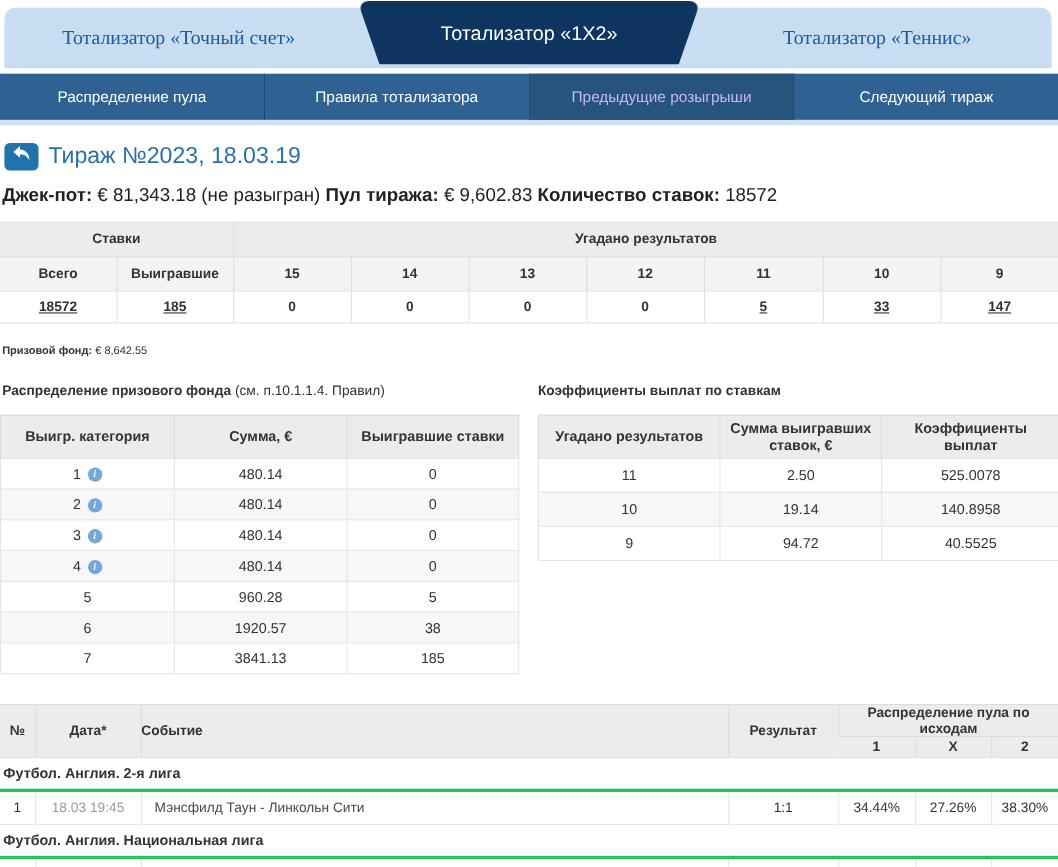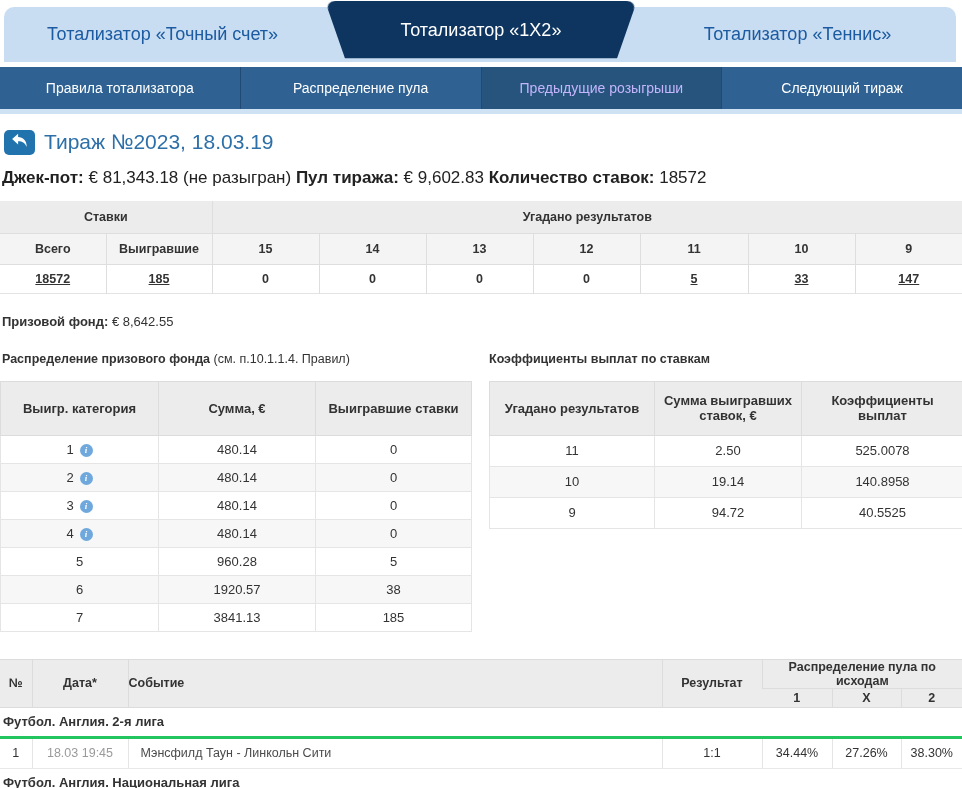--- a/index.html
+++ b/index.html
@@ -13,21 +13,21 @@
   }
   
   .tabbar { position: relative; height: 67px; }
   .tab-band {
     position: absolute; left: 4px; right: 6px; top: 7px; height: 55px;
     background: #c8dcf2; border-radius: 10px 10px 0 0;
   }
   .tab {
     position: absolute; top: 7px; height: 55px; width: 317px;
     display: flex; align-items: center; justify-content: center;
-    font-size: 18px; color: #1c5ba1; cursor: pointer;
+    font-size: 18px; color: #1c5ba1; cursor: pointer; font-family: Liberation Serif, serif;
   }
   .tab-left { left: 4px; }
   .tab-right { right: 6px; }
   .tab-active-shape {
     position: absolute; left: 325px; top: 1px; width: 312px; height: 72px;
     background: #0d3560; border-radius: 10px 10px 0 0;
     transform: perspective(200px) rotateX(-24deg);
     transform-origin: 50% 0;
   }
   .tab-active-label {
@@ -61,28 +61,28 @@
   .bets-table { width: 962px; margin-top: 13px; border-bottom: 1px solid #e3e3e3; padding-left: 31px; }
   .bets-table th, .bets-table td {
     border-left: 1px solid #dedede; text-align: center; font-weight: bold;
   }
   .bets-table th:first-child, .bets-table td:first-child { border-left: none; }
   .bets-table .grp th { background: #ececec; height: 32px; border-bottom: 1px solid #dedede; }
   .bets-table .sub th { background: #f4f4f4; height: 31px; border-bottom: 1px solid #dedede; }
   .bets-table .vals td { height: 29px; background: #fff; }
   .lnk { text-decoration: underline; color: #333; cursor: pointer; }
   
-  .fund-line { margin: 20px 0 0 2px; font-size: 13px; }
+  .fund-line { margin: 20px 0 0 2px; font-size: 10px; }
   .two-col-heads { position: relative; margin-top: 23px; height: 16px; font-size: 12.5px; }
   .dist-head { position: absolute; left: 2px; top: 0; }
   .coef-head { position: absolute; left: 489px; top: 0; font-weight: bold; }
   
   .mid-wrap { display: flex; margin-top: 13px; align-items: flex-start; }
   .mid-table th {
-    background: #ececec; font-weight: bold; height: 54px; text-align: center;
+    background: #ececec; font-weight: bold; height: 39px; text-align: center;
     border: 1px solid #dcdcdc; font-size: 13px; padding: 0 6px;
   }
   .mid-table td {
     border: 1px solid #e5e5e5; text-align: center; height: 28px; font-size: 13px;
   }
   .prize-table { width: 471px; }
   .coef-table { width: 474px; margin-left: 17px; }
   .coef-table td { height: 31px; }
   .row-alt td { background: #f7f7f7; }
   .row-plain td { background: #ffffff; }
@@ -118,22 +118,22 @@
   <div class="tab-active-shape"></div>
   <div class="tab-active-label">
     <span>Тотализатор «1X2»</span>
   </div>
   <div class="tab tab-right">
     <span>Тотализатор «Теннис»</span>
   </div>
 </div>
 
 <div class="nav">
+  <div class="nav-item">Распределение пула</div>
   <div class="nav-item">Правила тотализатора</div>
-  <div class="nav-item">Распределение пула</div>
   <div class="nav-item active">Предыдущие розыгрыши</div>
   <div class="nav-item">Следующий тираж</div>
 </div>
 <div class="nav-strip"></div>
 
 <div class="title-row">
   <div class="back-btn">
     <span>
       <svg viewBox="0 0 24 22">
           <path d="M10.2 2.2 L2.5 9.2 L10.2 16.2 L10.2 12.1 C15.2 12.0 18.9 13.8 21.3 19.3 C21.6 11.0 16.4 6.6 10.2 6.4 Z" fill="#ffffff"></path>

